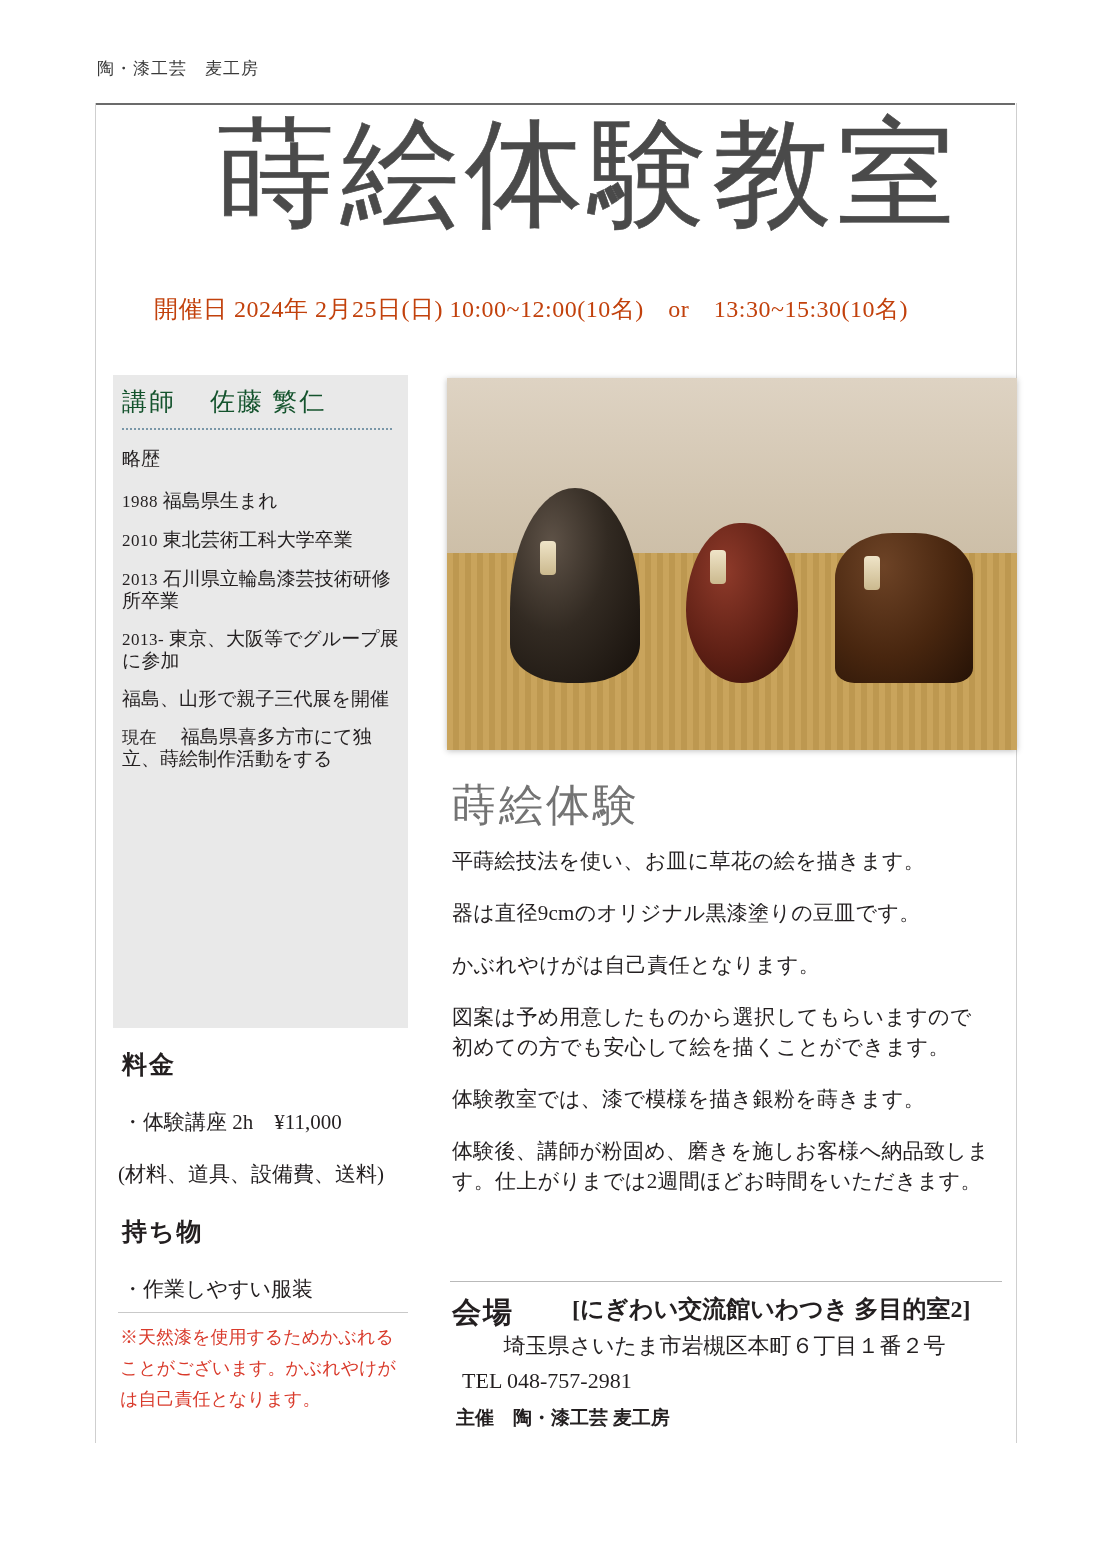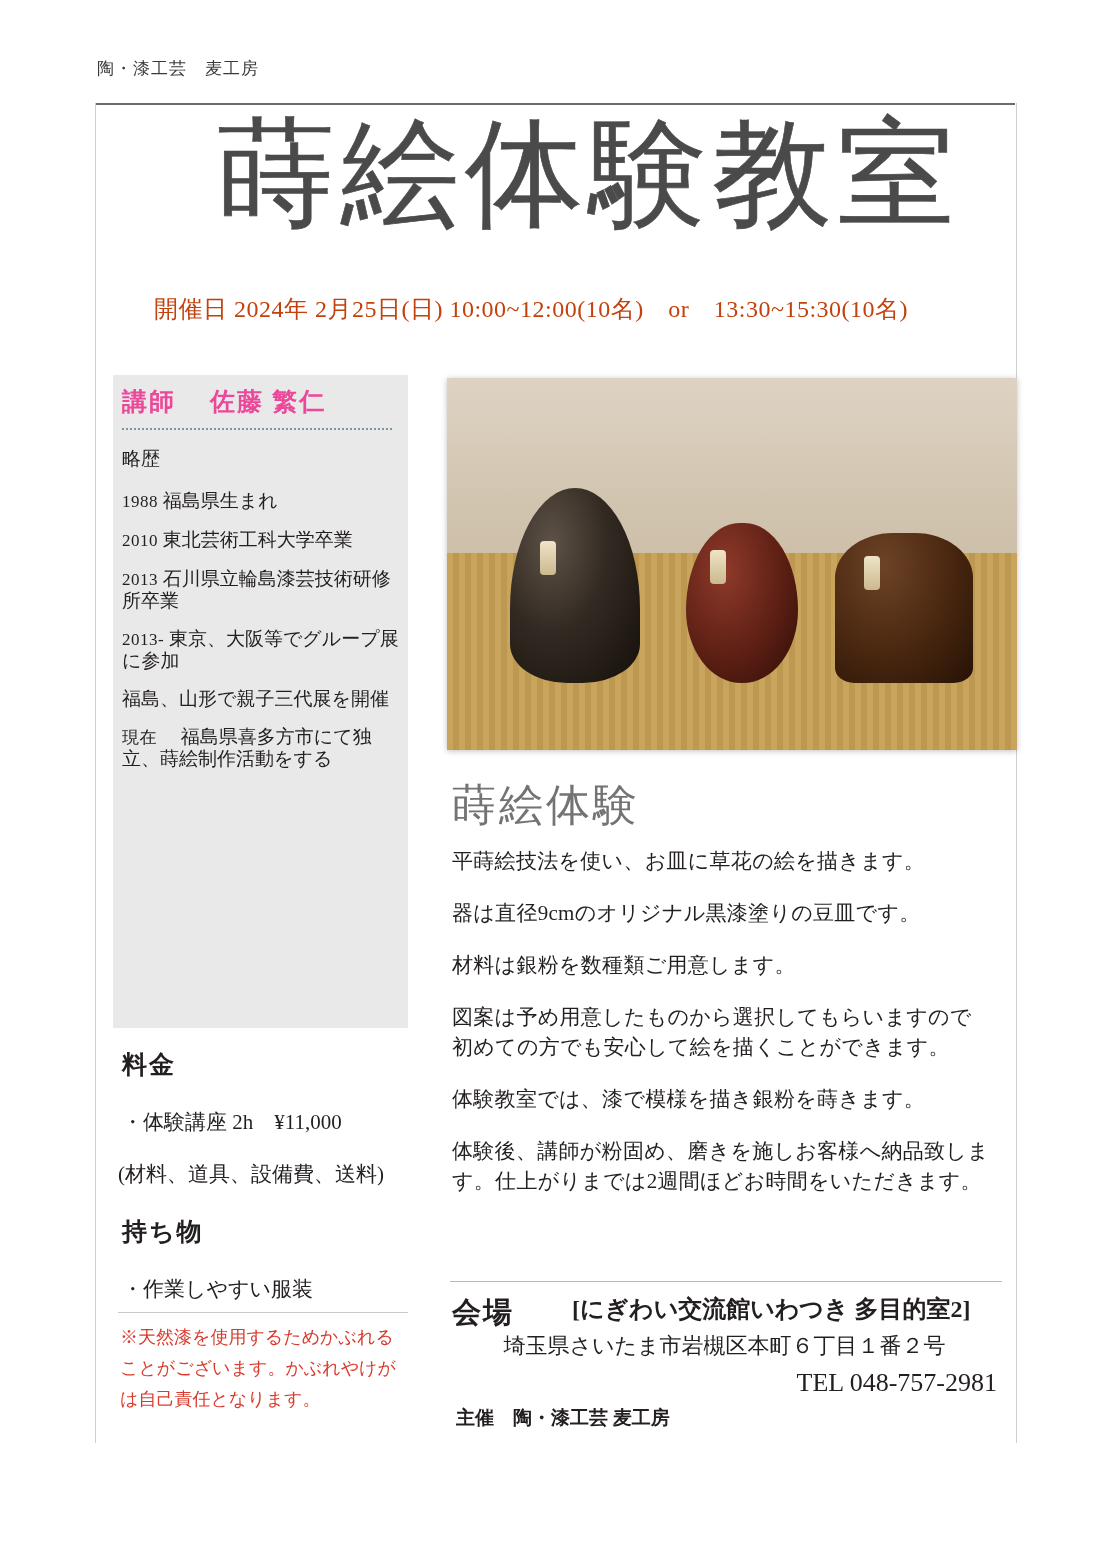--- a/index.html
+++ b/index.html
@@ -100,22 +100,22 @@
     background: #e9e9e9;
   }
   .profile-inner {
     position: absolute;
     left: 122px;
     top: 385px;
     width: 285px;
   }
   .teacher-line {
     font-size: 25px;
-    font-weight: bold;
-    color: #ec4899;
+    font-weight: normal;
+    color: #14532d;
     letter-spacing: 2px;
     margin: 0 0 4px 0;
     font-family: "Liberation Serif", serif;
   }
   .teacher-name {
     margin-left: 34px;
   }
   .dotted {
     border-top: 2px dotted #7a97a8;
     width: 270px;
@@ -294,25 +294,24 @@
   .venue-addr {
     position: absolute;
     left: 452px;
     top: 1331px;
     width: 545px;
     text-align: center;
     font-size: 22px;
   }
   .venue-tel {
     position: absolute;
-    left: 452px;
+    left: 462px;
     top: 1368px;
     width: 545px;
-    text-align: right;
-    font-size: 26px;
+    font-size: 22px;
   }
   .organizer {
     position: absolute;
     left: 456px;
     top: 1405px;
     font-size: 19px;
     font-weight: bold;
   }
 </style>
 </head>
@@ -382,21 +381,21 @@
     <div class="neck n2"></div>
     <div class="vessel v3"></div>
     <div class="neck n3"></div>
   </div>
 
   <div class="sec-title">蒔絵体験</div>
 
   <div class="body-text">
     <p>平蒔絵技法を使い、お皿に草花の絵を描きます。</p>
     <p>器は直径9cmのオリジナル黒漆塗りの豆皿です。</p>
-    <p>材料は銀粉を数種類ご用意します。</p>
+    <p>かぶれやけがは自己責任となります。</p>
     <p class="tight">図案は予め用意したものから選択してもらいますので</p>
     <p>初めての方でも安心して絵を描くことができます。</p>
     <p>体験教室では、漆で模様を描き銀粉を蒔きます。</p>
     <p>体験後、講師が粉固め、磨きを施しお客様へ納品致します。仕上がりまでは2週間ほどお時間をいただきます。</p>
   </div>
 
   <div class="venue-rule"></div>
   <div class="venue-label">会場</div>
   <div class="venue-name">[にぎわい交流館いわつき 多目的室2]</div>
   <div class="venue-addr">埼玉県さいたま市岩槻区本町６丁目１番２号</div>

